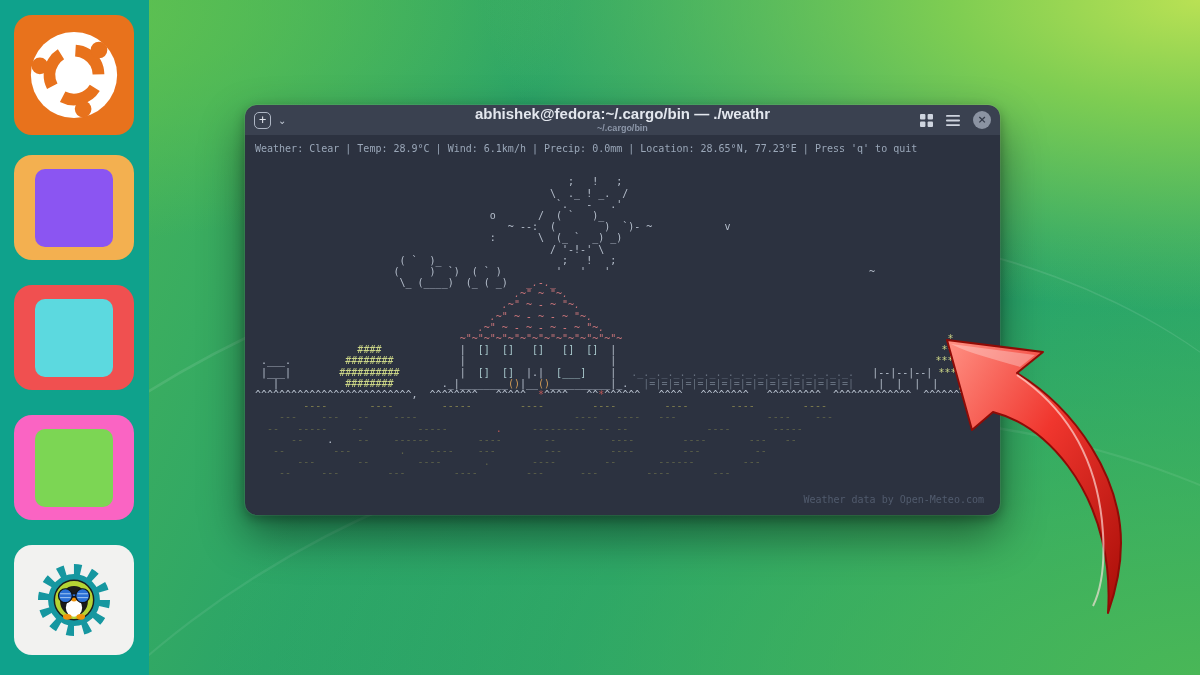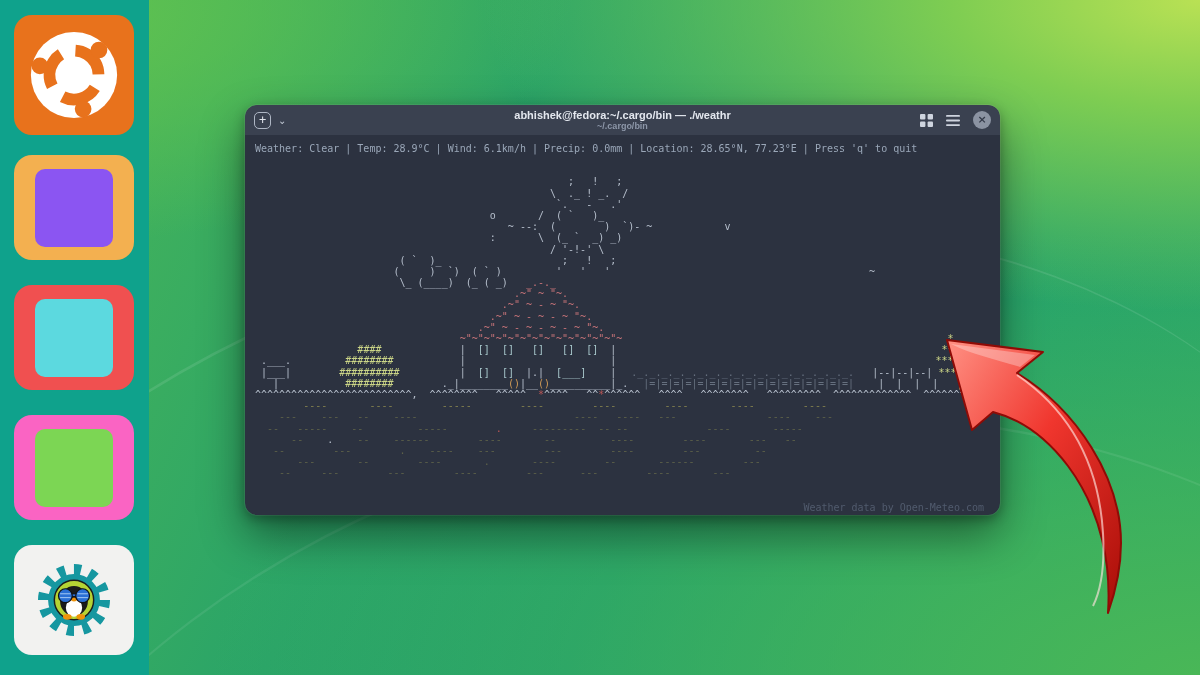--- a/index.html
+++ b/index.html
@@ -38,40 +38,40 @@
   .terminal { position:absolute; left:245px; top:105px; width:755px; height:410px;
               border-radius:12px; box-shadow:0 20px 45px rgba(0,0,0,0.45), 0 4px 12px rgba(0,0,0,0.3);
               display:flex; flex-direction:column; overflow:hidden;
               outline:1px solid rgba(255,255,255,0.07); }
   .titlebar { height:30px; background:#3a4150; display:flex; align-items:center; padding:0 9px; flex:0 0 auto; }
   .tb-left { display:flex; align-items:center; gap:7px; width:120px; }
   .newtab-btn { width:17px; height:17px; border:1px solid #aeb6c4; border-radius:5px; color:#dfe3ea;
                 font:12px/15px "DejaVu Sans Mono", monospace; text-align:center; }
   .chev { color:#c3cad6; font:10px "DejaVu Sans", sans-serif; }
   .tb-center { flex:1; display:flex; flex-direction:column; align-items:center; justify-content:center; line-height:1.1; }
-  .tb-title { color:#e3e7ee; font-size:11px; font-weight:bold; }
+  .tb-title { color:#e3e7ee; font-size:15px; font-weight:bold; }
   .tb-sub { color:#8d97a9; font-size:9px; margin-top:1px;font-weight:bold; }
   .tb-right { display:flex; align-items:center; gap:13px; width:120px; justify-content:flex-end; }
   .close-btn { width:18px; height:18px; border-radius:50%; background:#8b93a2; color:#343b49;
                font:bold 11px/17px "DejaVu Sans", sans-serif; text-align:center; }
   .term-body { flex:1; background:#2c3240; padding:8px 8px 4px 10px; position:relative;
                font:10px/11.2px "DejaVu Sans Mono", monospace; overflow:hidden; }
   .status-line { color:#9aa7b8; white-space:pre; margin-bottom:11px; }
   pre.art { font:inherit; white-space:pre; }
   pre.art div { height:11.2px; }
   .c-w  { color:#b6bfcc; }
   .c-c  { color:#a8c8cc; }
-  .c-p  { color:#c97479; }
+  .c-p  { color:#c97479;font-style:italic; }
   .c-y  { color:#ccd687; }
   .c-o  { color:#cf9a57; }
   .c-d  { color:#66707f;margin-left:15px; }
   .c-g  { color:#5d6149; }
   .c-gb { color:#84814f; }
   .c-r  { color:#b85555; }
-  .footer-credit { position:absolute; right:16px; bottom:2px; color:#515b6d;
+  .footer-credit { position:absolute; right:16px; bottom:10px; color:#515b6d;
                    font:10px "DejaVu Sans Mono", monospace; }
 
   
   .arrow-wrap { position:absolute; left:925px; top:318px; width:225px; height:310px; pointer-events:none; }
 </style>
 </head>
 <body>
 
 <div class="swoosh swoosh1"></div>
 <div class="swoosh swoosh2"></div>

